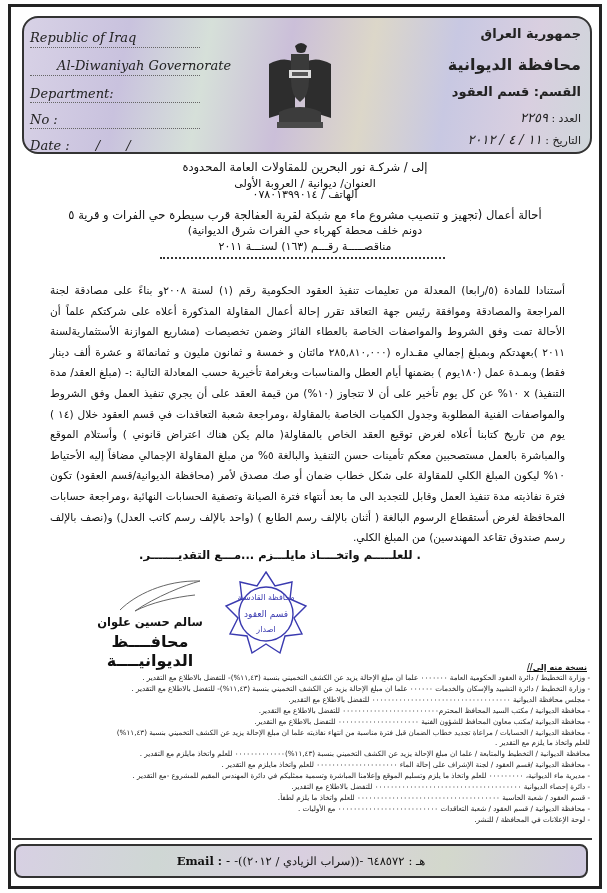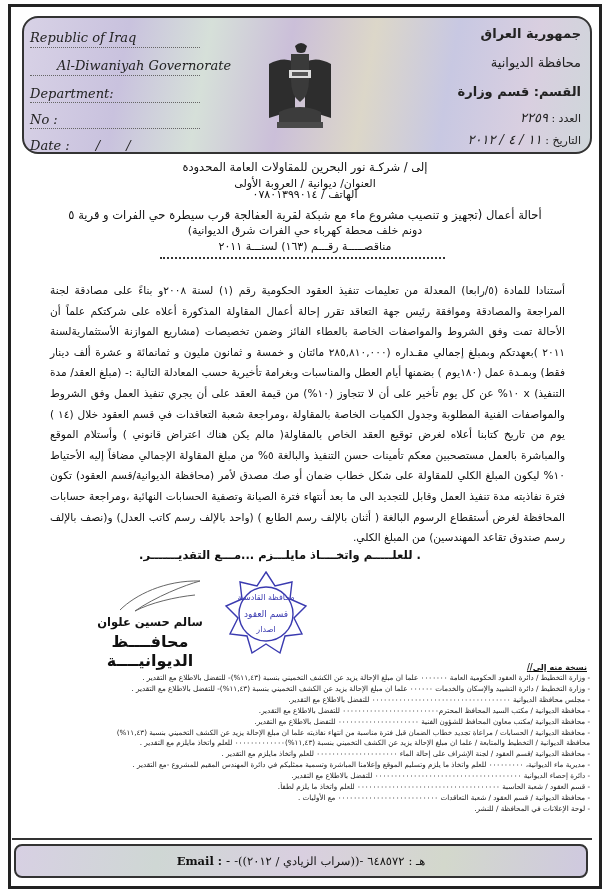--- a/index.html
+++ b/index.html
@@ -21,21 +21,21 @@
   .hdr-en.l1 { top: 30px; }
   .hdr-en.l2 { top: 58px; margin-left: 27px; }
   .hdr-en.l3 { top: 86px; }
   .hdr-en.l4 { top: 112px; }
   .hdr-en.l5 { top: 140px; }
   .hdr-en .slash { display: inline-block; margin-left: 22px; font-style: italic; }
   .hdr-line { position: absolute; left: 30px; width: 170px; border-bottom: 1px dotted #666; }
 
   .hdr-ar { position: absolute; right: 26px; direction: rtl; font-family: "DejaVu Sans", sans-serif; color: #222; }
   .hdr-ar.r1 { top: 26px; font-size: 13px; font-weight: bold; }
-  .hdr-ar.r2 { top: 55px; font-size: 13px; font-weight: normal; }
+  .hdr-ar.r2 { top: 55px; font-size: 16px; font-weight: bold; }
   .hdr-ar.r3 { top: 84px; font-size: 13px; font-weight: bold; }
   .hdr-ar.r4 { top: 110px; font-size: 11px; }
   .hdr-ar.r5 { top: 132px; font-size: 11px; }
   .hw { font-family: "DejaVu Serif", serif; font-style: italic; font-size: 13px; }
 
   .emblem { position: absolute; left: 265px; top: 40px; width: 70px; height: 96px; }
 
   
   .center-block { position: absolute; left: 30px; width: 550px; text-align: center; direction: rtl; font-size: 11px; }
   .addr1 { top: 160px; font-size: 11.5px; }
@@ -105,21 +105,21 @@
   <path d="M66 24 q-14 -8 -26 -2 l0 48 q14 4 26 8 z" fill="#2d2d2d"></path>
   <path d="M26 14 h18 v26 q0 16 -9 22 q-9 -6 -9 -22 z" fill="#3a3a3a"></path>
   <rect x="24" y="30" width="22" height="8" fill="#ddd"></rect>
   <rect x="27" y="32" width="16" height="4" fill="#555"></rect>
   <path d="M14 72 q21 -10 42 0 v10 q-21 6 -42 0 z" fill="#3c3c3c"></path>
   <rect x="12" y="82" width="46" height="6" fill="#4a4a4a"></rect>
 </svg>
 
 <div class="hdr-ar r1">جمهورية العراق</div>
 <div class="hdr-ar r2">محافظة الديوانية</div>
-<div class="hdr-ar r3">القسم: قسم وزارة</div>
+<div class="hdr-ar r3">القسم: قسم العقود</div>
 <div class="hdr-ar r4">
   <span>العدد :</span>
   <span class="hw">٢٢٥٩</span>
 </div>
 <div class="hdr-ar r5">
   <span>التاريخ :</span>
   <span class="hw">١١ / ٤ / ٢٠١٢</span>
 </div>
 
 <div class="center-block addr1">إلى / شركـة نور البحرين للمقاولات العامة المحدودة</div>
@@ -150,20 +150,21 @@
 </svg>
 
 <div class="cc-title">نسخة منه إلى//</div>
 <ul class="cc-list">
   <li>- وزارة التخطيط / دائرة العقود الحكومية العامة  ٠٠٠٠٠٠٠  علما ان مبلغ الإحالة يزيد عن الكشف التخميني بنسبة (١١,٤٣%)- للتفضل بالاطلاع مع التقدير .</li>
   <li>- وزارة التخطيط / دائرة التشييد والإسكان والخدمات  ٠٠٠٠٠٠ علما ان مبلغ الإحالة يزيد عن الكشف التخميني بنسبة (١١,٤٣%)- للتفضل بالاطلاع مع التقدير .</li>
   <li>- مجلس محافظة الديوانية ٠٠٠٠٠٠٠٠٠٠٠٠٠٠٠٠٠٠٠٠٠٠٠٠٠٠٠٠٠٠٠٠٠٠٠٠ للتفضل بالاطلاع مع التقدير.</li>
   <li>- محافظة الديوانية / مكتب السيد المحافظ المحترم٠٠٠٠٠٠٠٠٠٠٠٠٠٠٠٠٠٠٠٠٠٠٠٠٠ للتفضل بالاطلاع مع التقدير.</li>
   <li>- محافظة الديوانية /مكتب معاون المحافظ للشؤون الفنية ٠٠٠٠٠٠٠٠٠٠٠٠٠٠٠٠٠٠٠٠٠ للتفضل بالاطلاع مع التقدير.</li>
   <li>- محافظة الديوانية / الحسابات / مراعاة تجديد خطاب الضمان قبل فترة مناسبة من انتهاء نفاذيته  علما ان مبلغ الإحالة يزيد عن الكشف التخميني بنسبة (١١,٤٣%)</li>
+  <li>للعلم واتخاذ ما يلزم مع التقدير .</li>
   <li>محافظة الديوانية / التخطيط والمتابعة /  علما ان مبلغ الإحالة يزيد عن الكشف التخميني بنسبة (١١,٤٣%)٠٠٠٠٠٠٠٠٠٠٠٠٠ للعلم واتخاذ مايلزم مع التقدير .</li>
   <li>- محافظة الديوانية /قسم العقود / لجنة الإشراف على إحالة الماء ٠٠٠٠٠٠٠٠٠٠٠٠٠٠٠٠٠٠٠٠٠ للعلم واتخاذ مايلزم مع التقدير .</li>
   <li>- مديرية ماء الديوانية، ٠٠٠٠٠٠٠٠٠ للعلم واتخاذ ما يلزم وتسليم الموقع وإعلامنا المباشرة وتسمية ممثليكم في دائرة المهندس المقيم للمشروع -مع التقدير .</li>
   <li>- دائرة إحصاء الديوانية ٠٠٠٠٠٠٠٠٠٠٠٠٠٠٠٠٠٠٠٠٠٠٠٠٠٠٠٠٠٠٠٠٠٠٠٠٠٠ للتفضل بالاطلاع مع التقدير.</li>
   <li>- قسم العقود / شعبة الحاسبة ٠٠٠٠٠٠٠٠٠٠٠٠٠٠٠٠٠٠٠٠٠٠٠٠٠٠٠٠٠٠٠٠٠٠٠٠٠ للعلم واتخاذ ما يلزم لطفاً.</li>
   <li>- محافظة الديوانية / قسم العقود / شعبة التعاقدات ٠٠٠٠٠٠٠٠٠٠٠٠٠٠٠٠٠٠٠٠٠٠٠٠٠٠ مع الأوليات .</li>
   <li>- لوحة الإعلانات في المحافظة / للنشر.</li>
 </ul>
 
 <div class="footer-line"></div>

